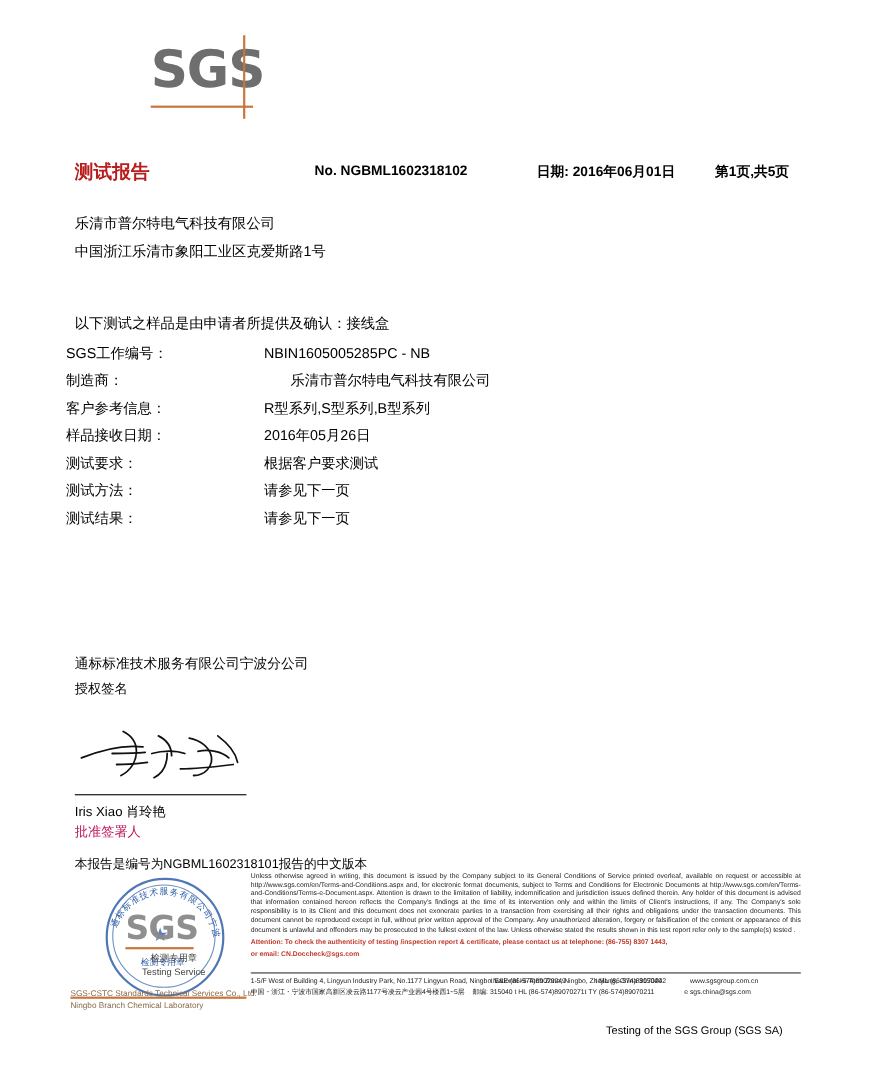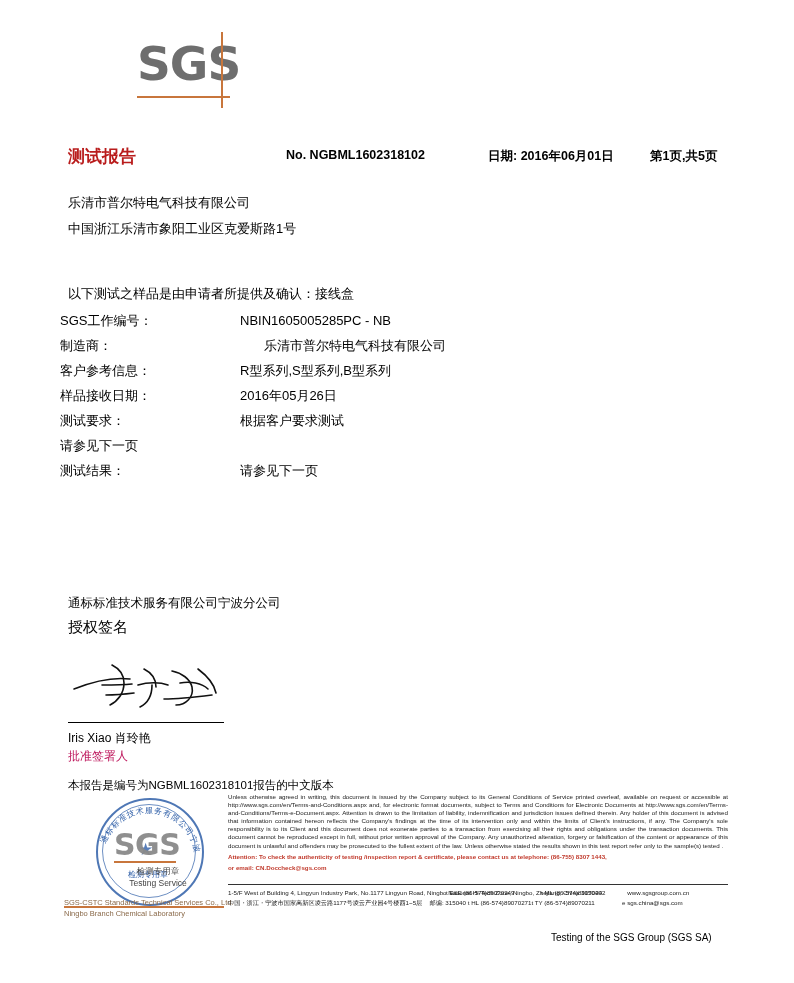--- a/index.html
+++ b/index.html
@@ -151,21 +151,21 @@
     left: 68px;
     top: 592px;
     width: 420px;
   }
   .sig-org {
     font-size: 12.5px;
     color: #000;
     line-height: 23px;
   }
   .sig-auth {
-    font-size: 15px;
+    font-size: 12px;
     color: #000;
     line-height: 23px;
   }
   .sig-scribble {
     position: absolute;
     left: 68px;
     top: 655px;
     width: 160px;
     height: 62px;
   }
@@ -404,20 +404,21 @@
     </div>
     <div class="field-row">
       <div class="field-label">样品接收日期：</div>
       <div class="field-value">2016年05月26日</div>
     </div>
     <div class="field-row">
       <div class="field-label">测试要求：</div>
       <div class="field-value">根据客户要求测试</div>
     </div>
     <div class="field-row">
+      <div class="field-label">测试方法：</div>
       <div class="field-value">请参见下一页</div>
     </div>
     <div class="field-row">
       <div class="field-label">测试结果：</div>
       <div class="field-value">请参见下一页</div>
     </div>
   </div>
 
   <div class="sig-block">
     <div class="sig-org">通标标准技术服务有限公司宁波分公司</div>

